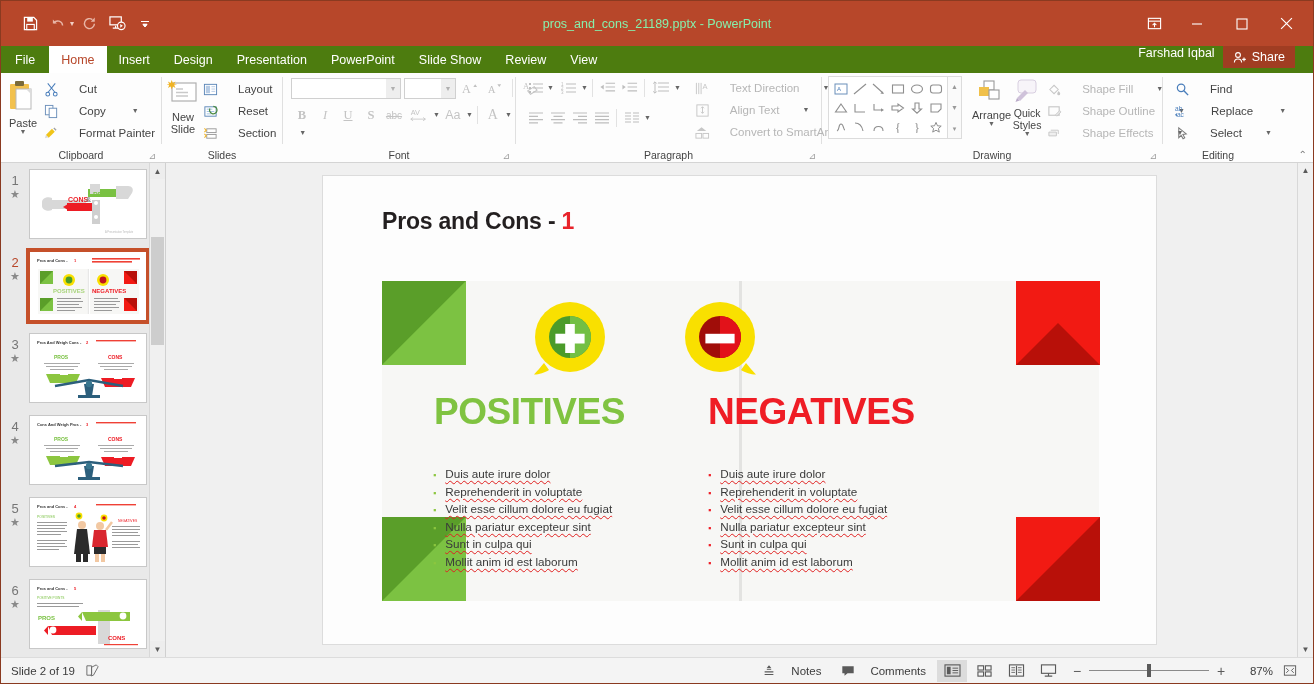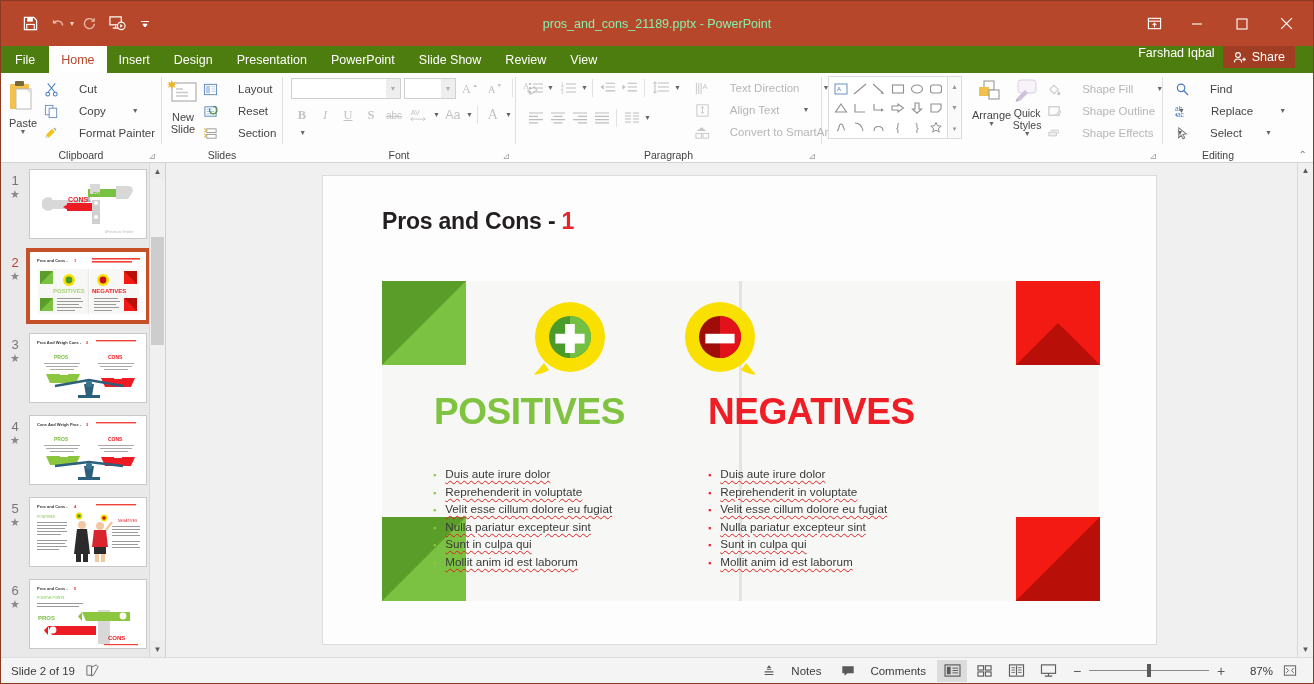--- a/index.html
+++ b/index.html
@@ -739,20 +739,21 @@
               <svg width="15" height="15" viewBox="0 0 16 16">
                   <path d="M2 6.5h8v4H2z" fill="#efefef" stroke="#c6c6c6" stroke-width="1"></path>
                   <path d="M4 4.5h8v4" fill="none" stroke="#c6c6c6" stroke-width="1"></path>
                 </svg>
             </span>
             <span>Shape Effects</span>
             <span class="caret-d" style="margin-left:3px">▼</span>
           </div>
         </div>
       </div>
+      <div class="grp-label">Drawing</div>
       <span class="dlg-launch">⊿</span>
     </div>
     <div class="grp-sep"></div>
 
     <div class="grp" style="width:110px">
       <div class="grp-body" style="padding-left:8px">
         <div class="col" style="margin-top:2px">
           <div class="smallbtn">
             <span class="icn">
               <svg width="15" height="15" viewBox="0 0 16 16">

